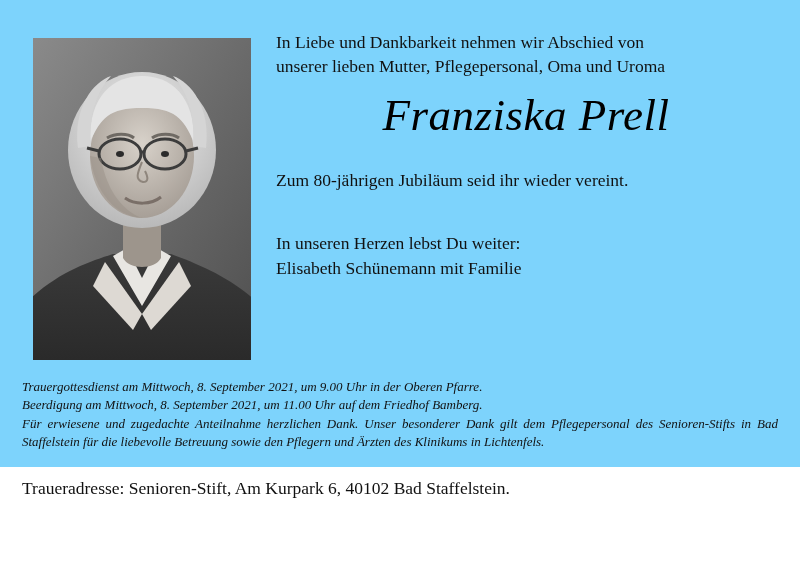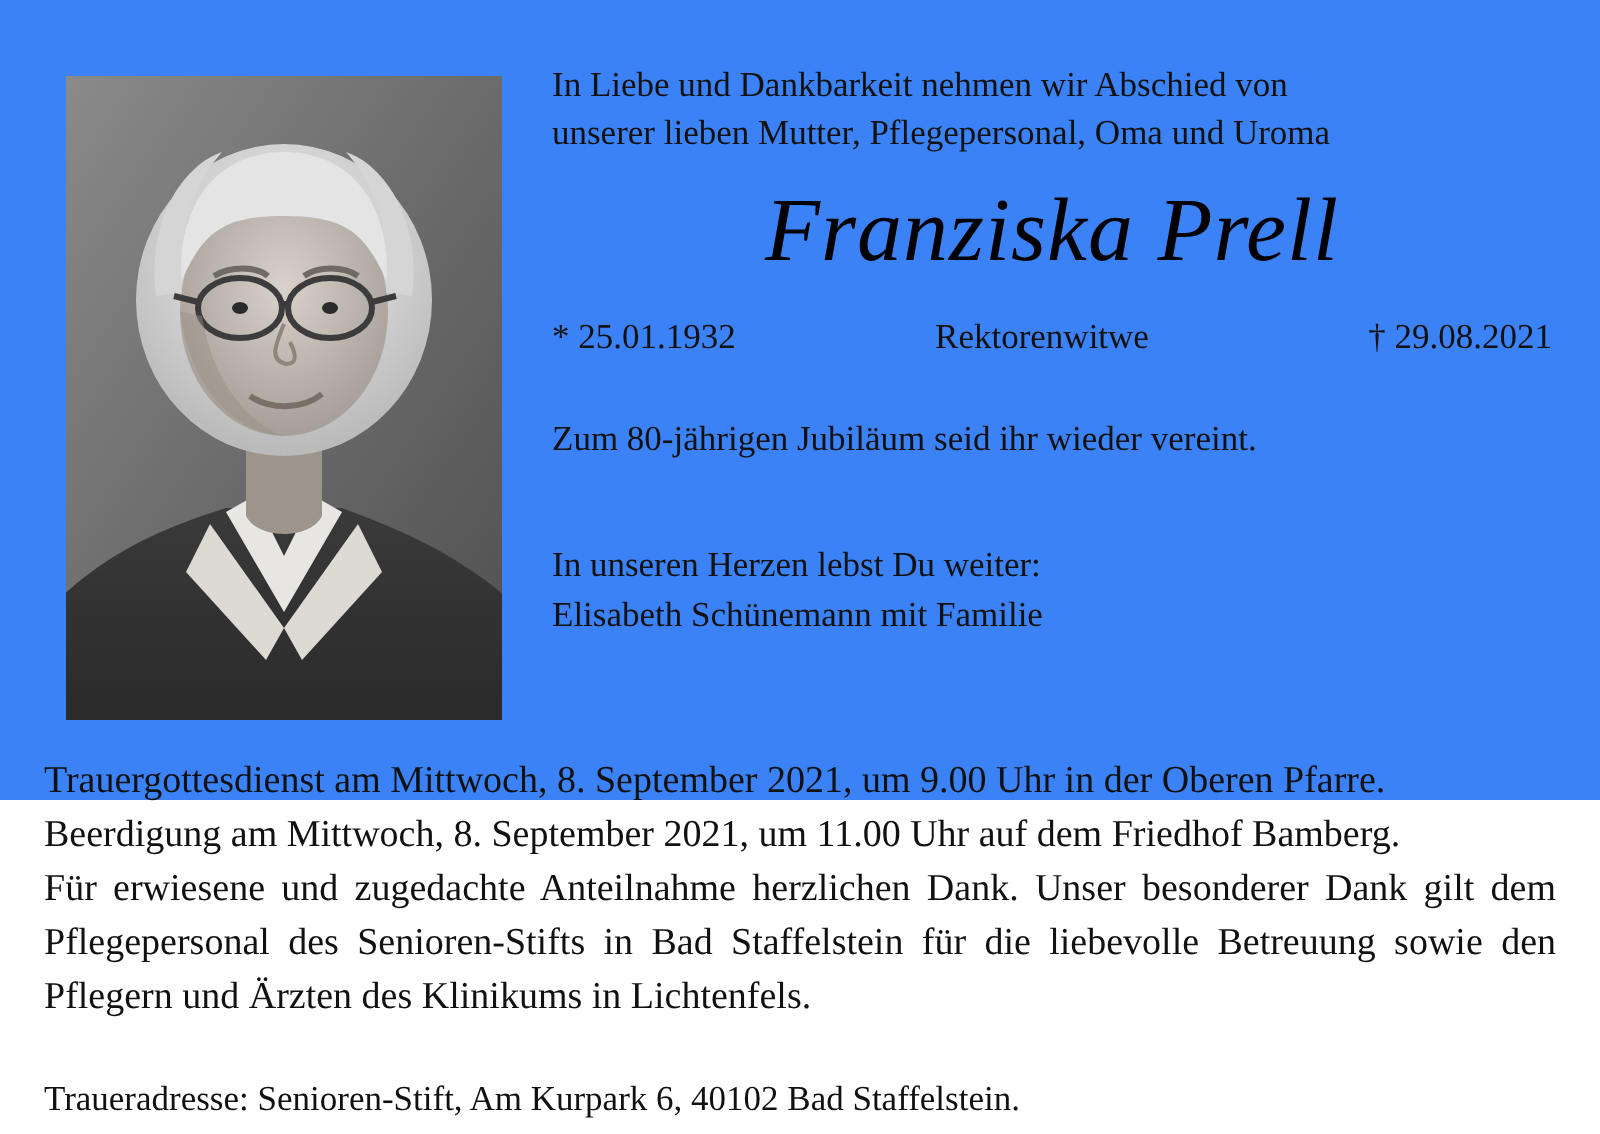--- a/index.html
+++ b/index.html
@@ -12,22 +12,22 @@
     height: 567px;
     font-family: "Liberation Serif", serif;
     color: #1a1a1a;
     position: relative;
     overflow: hidden;
   }
   .page {
     position: absolute;
     left: 0; top: 0;
     width: 800px;
-    height: 400px;
-    background: #3b82f6;
+    height: 467px;
+    background: #7dd3fc;
   }
   
   .photo {
     position: absolute;
     left: 33px;
     top: 38px;
     width: 218px;
     height: 322px;
     background: #6e6e6e;
     overflow: hidden;
@@ -81,25 +81,26 @@
   }
 
   
   .bottom-block {
     position: absolute;
     left: 22px;
     top: 378px;
     width: 756px;
   }
   .service {
-    font-size: 19px;
+    font-size: 13px;
     line-height: 1.42;
     text-align: justify;
     text-justify: inter-word;
     color: #111;
+    font-style: italic;
   }
   .service p { margin: 0; }
   .service p.nojust { text-align: left; }
   .address {
     margin-top: 26px;
     font-size: 17.5px;
     color: #111;
   }
 </style>
 </head>
@@ -169,25 +170,20 @@
   </div>
 
   <div class="top-block">
     <div class="intro">
       <div>In Liebe und Dankbarkeit nehmen wir Abschied von</div>
       <div>unserer lieben Mutter, Pflegepersonal, Oma und Uroma</div>
     </div>
 
     <div class="name">Franziska Prell</div>
 
-    <div class="dates">
-      <span>* 25.01.1932</span>
-      <span class="mid">Rektorenwitwe</span>
-      <span>† 29.08.2021</span>
-    </div>
 
     <div class="verse">Zum 80-jährigen Jubiläum seid ihr wieder vereint.</div>
 
     <div class="family">
       <div>In unseren Herzen lebst Du weiter:</div>
       <div>Elisabeth Schünemann mit Familie</div>
     </div>
   </div>
 
   <div class="bottom-block">

